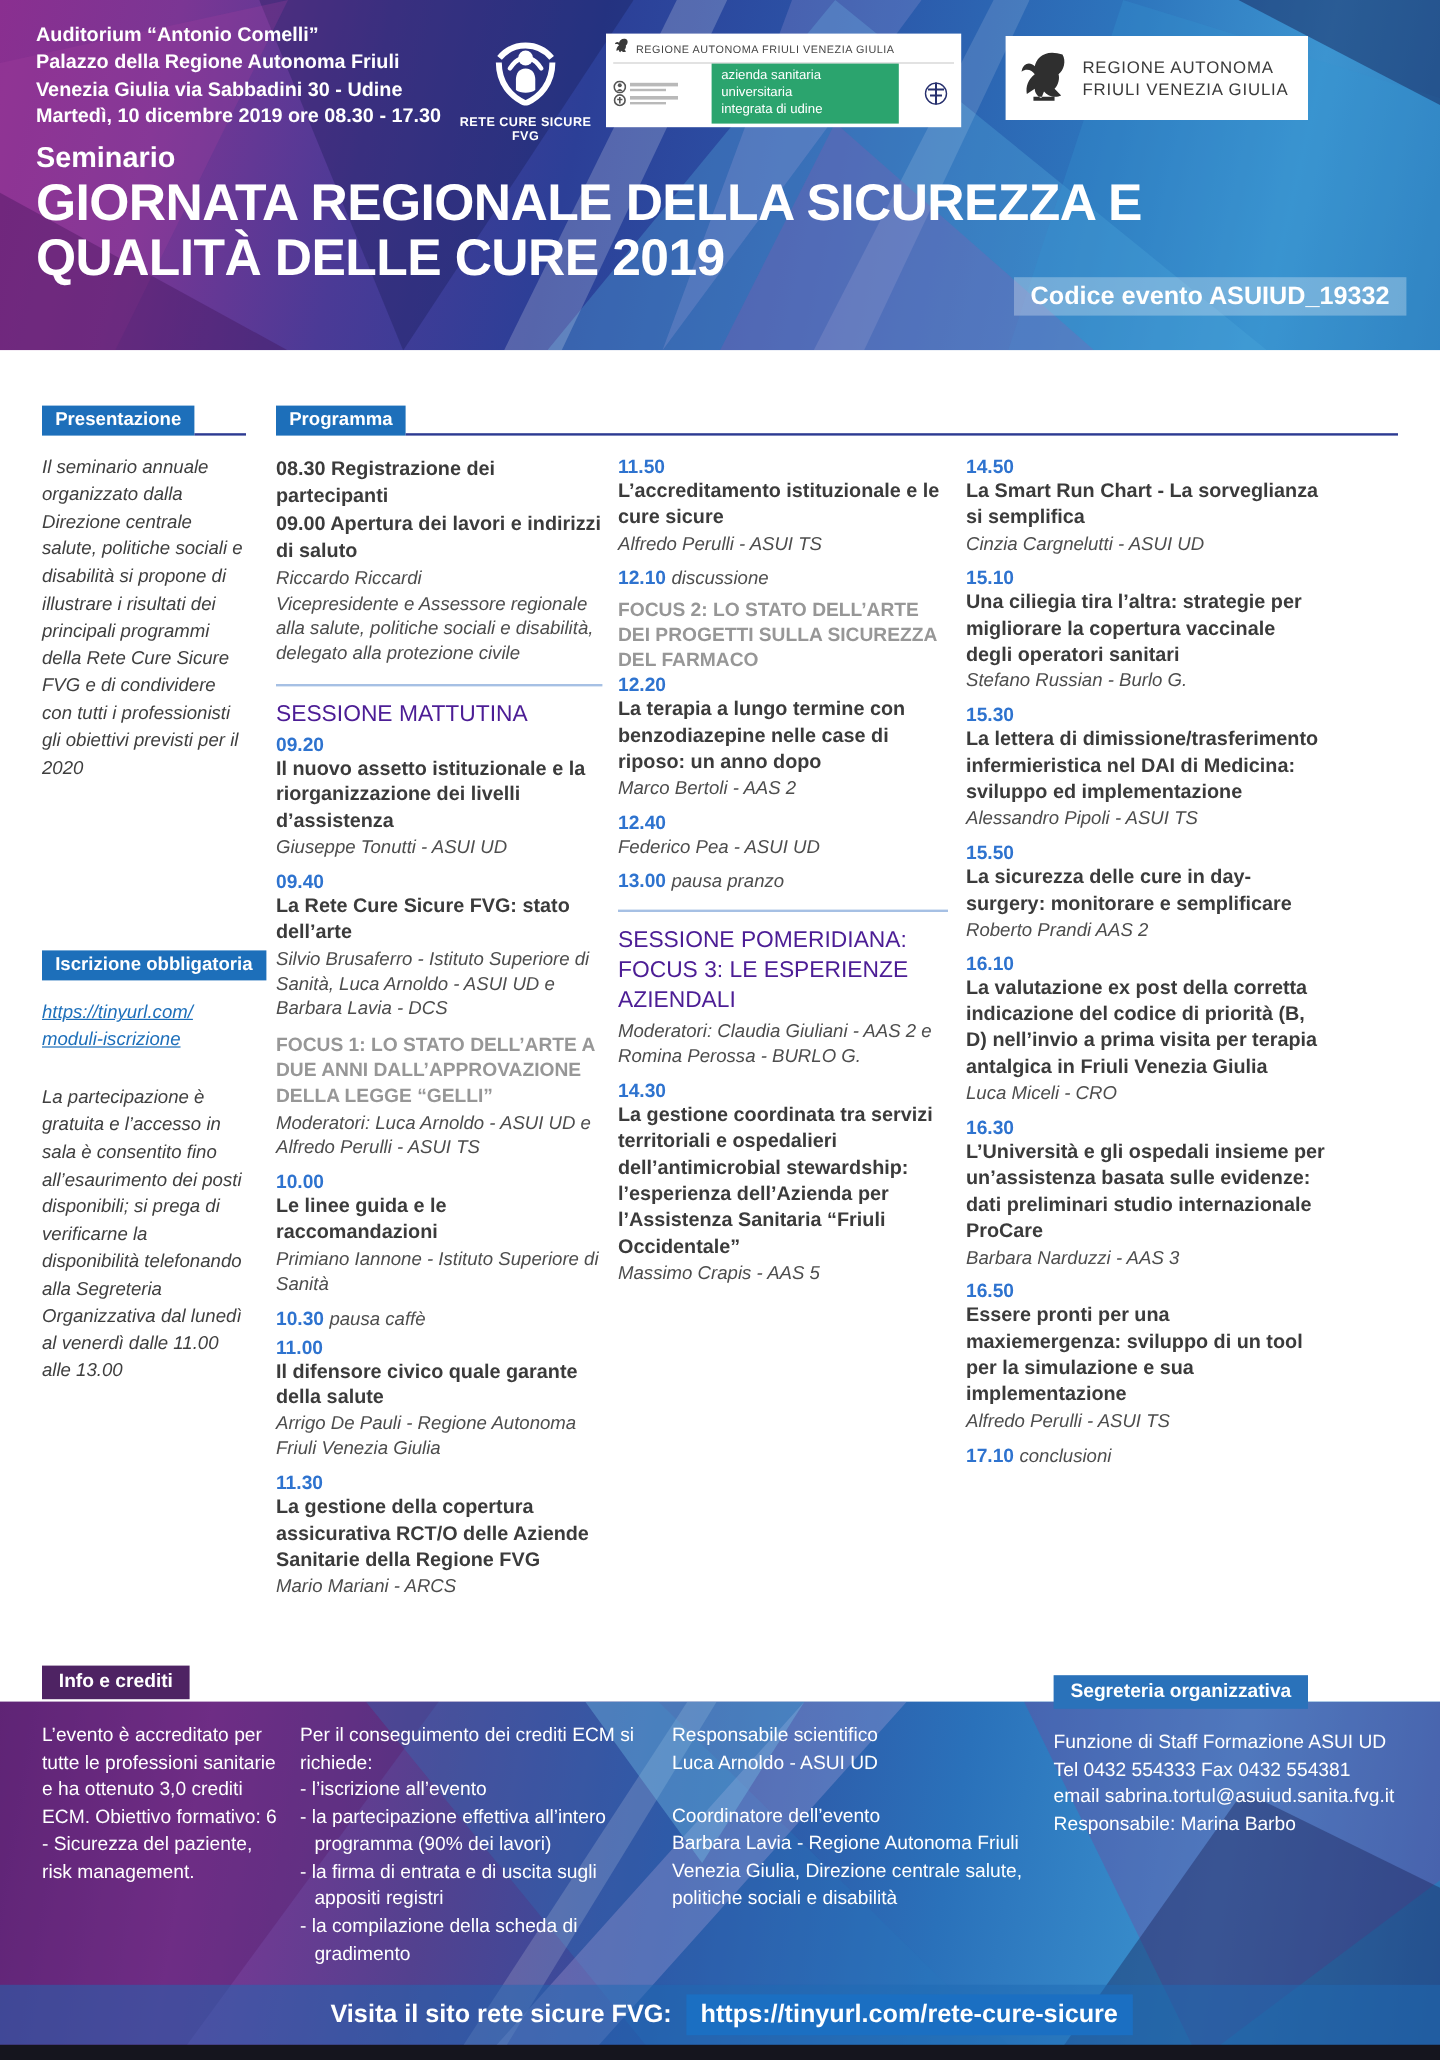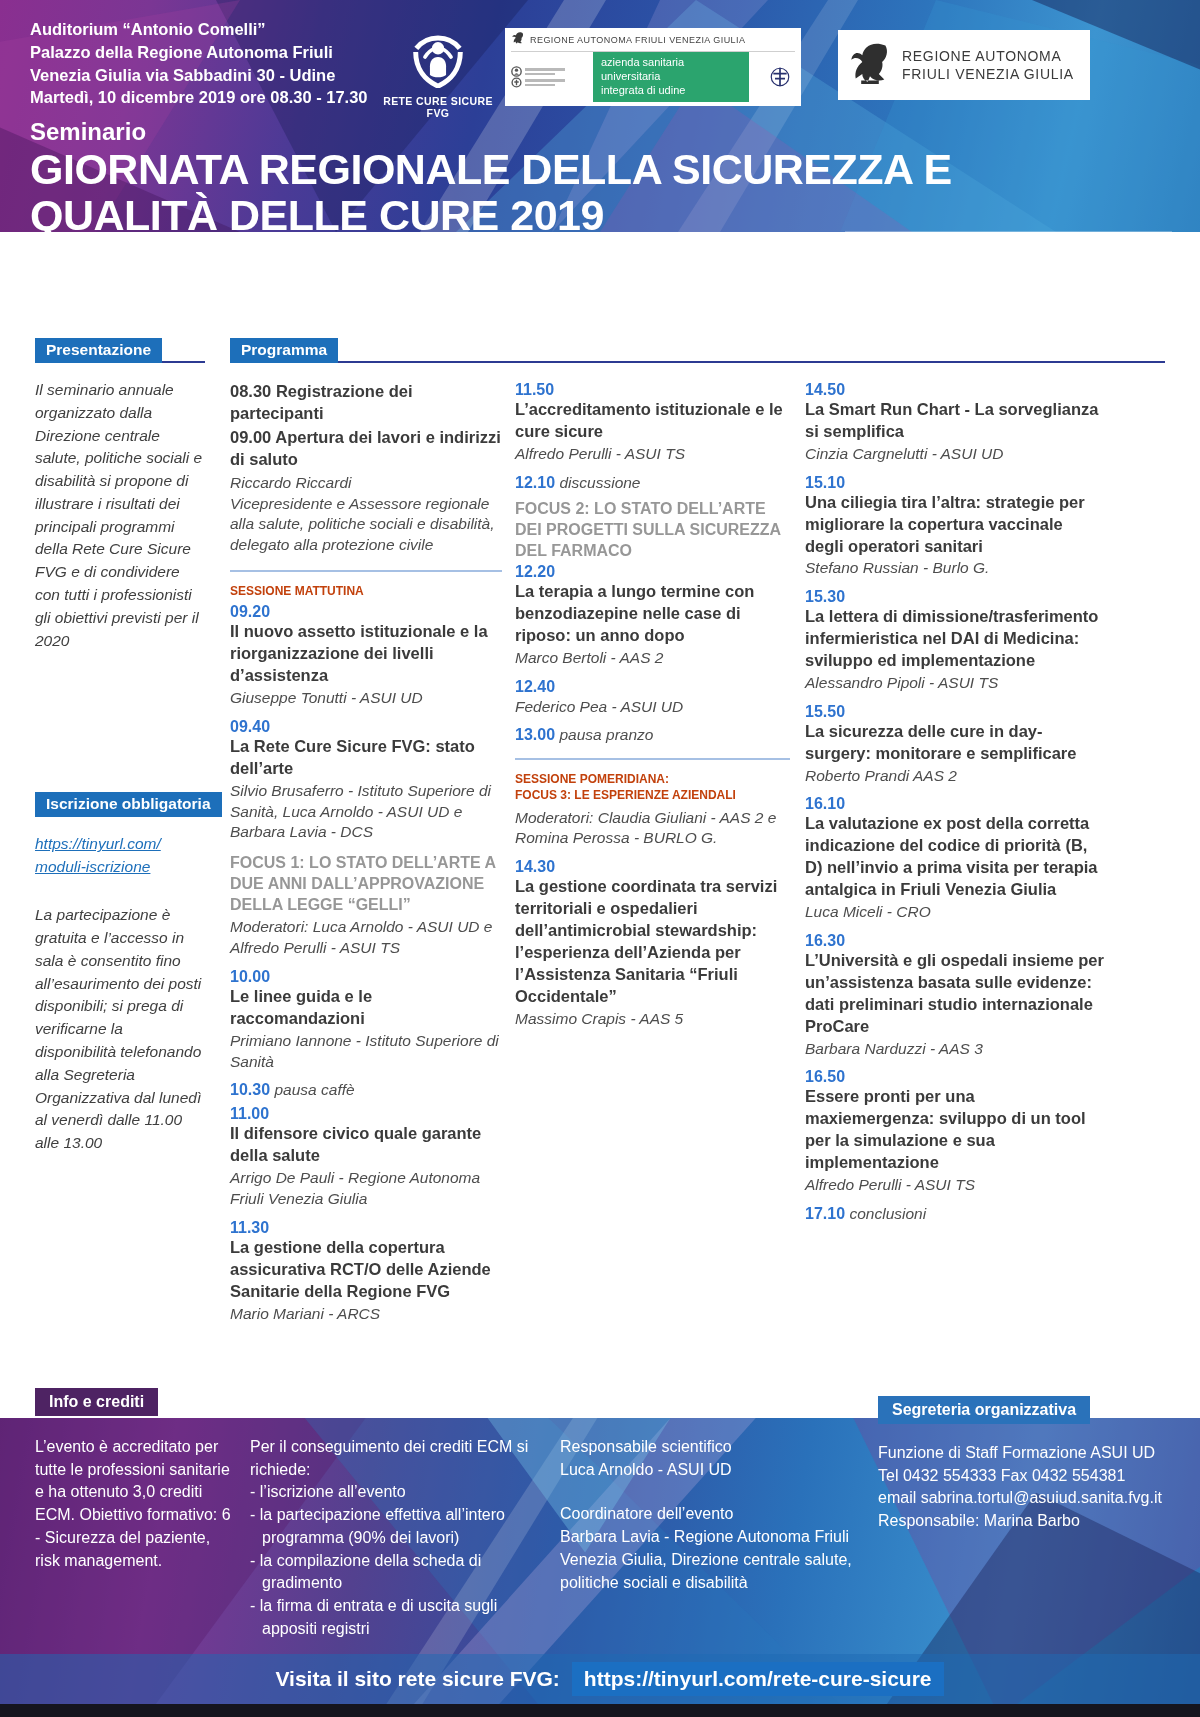--- a/index.html
+++ b/index.html
@@ -1,20 +1,20 @@
 <!DOCTYPE html>
 <html><head>
 <meta charset="utf-8">
 <style>
   html,body{margin:0;padding:0;background:#e8e8e8;}
   .page{position:relative;width:1200px;height:1717px;background:#ffffff;overflow:hidden;
         font-family:"Liberation Sans","DejaVu Sans",sans-serif;color:#3a3a3a;margin:0 auto;}
 
   
-  .hero{position:absolute;left:0;top:0;width:1200px;height:232px;overflow:hidden;}
+  .hero{position:absolute;left:0;top:0;width:1200px;height:292px;overflow:hidden;}
   .hero-bg{position:absolute;inset:0;
     background:linear-gradient(103deg,#8a2f90 0%,#7b3694 12%,#4b3a96 26%,#2c3f97 40%,#2b55a8 56%,#2d74bc 74%,#3c94d0 88%,#2f7dbd 100%);}
   .shard{position:absolute;inset:0;}
   .hero .s1{clip-path:polygon(38% 100%,58% 0,88% 100%);background:rgba(90,178,226,.30);}
   .hero .s2{clip-path:polygon(18% 0,44% 0,28% 100%);background:rgba(22,26,82,.32);}
   .hero .s3{clip-path:polygon(0 18%,20% 0,8% 100%,0 100%);background:rgba(168,62,158,.25);}
   .hero .s4{clip-path:polygon(47% 0,50.5% 0,39% 100%,35% 100%);background:rgba(255,255,255,.20);}
   .hero .s5{clip-path:polygon(69% 0,71.5% 0,60% 100%,56.5% 100%);background:rgba(255,255,255,.13);}
   .hero .s6{clip-path:polygon(78% 0,100% 28%,100% 100%,70% 100%);background:rgba(52,150,208,.30);}
   .hero .s7{clip-path:polygon(86% 0,100% 0,100% 30%);background:rgba(20,24,78,.45);}
@@ -72,21 +72,21 @@
   .pcol-2{left:285px;width:275px;}
   .pcol-3{left:575px;width:300px;}
 
   .p-intro{font-weight:bold;color:#3b3b3b;font-size:16.5px;line-height:1.33;margin-bottom:2px;}
   .p-time{color:#2e73cf;font-weight:bold;font-size:16px;}
   .p-talk{margin-bottom:9px;}
   .p-title{font-weight:bold;color:#3b3b3b;font-size:16.5px;line-height:1.33;overflow-wrap:anywhere;}
   .p-speakers{font-style:italic;color:#4d4d4d;font-size:15.5px;line-height:1.34;margin:1px 0 9px;
               white-space:pre-line;}
   .p-focus{font-weight:bold;color:#979797;font-size:16px;line-height:1.32;margin:2px 0 2px;}
-  .p-session{font-weight:bold;color:#c2410c;font-size:12px;line-height:1.3;margin:0 0 4px;white-space:pre-line;}
+  .p-session{font-weight:normal;color:#4c1d95;font-size:19px;line-height:1.3;margin:0 0 4px;white-space:pre-line;}
   .p-sep{border-top:2px solid #a6c0e4;margin:14px 0 12px;}
   .p-break{margin:0 0 6px;}
   .p-note{font-style:italic;font-weight:normal;color:#4e4e4e;font-size:15.5px;}
 
   
   .footer{position:absolute;left:0;top:1418px;width:1200px;height:299px;padding-left:19px;}
   .footer-bg{position:absolute;inset:0;overflow:hidden;
     background:linear-gradient(100deg,#63297b 0%,#7c3794 14%,#53418f 30%,#304fa0 46%,#2a71ba 64%,#3b93cf 82%,#2d6db2 100%);}
   .footer .f1{clip-path:polygon(0 0,30% 0,12% 100%,0 100%);background:rgba(90,30,110,.40);}
   .footer .f2{clip-path:polygon(25% 0,45% 0,70% 100%,45% 100%);background:rgba(40,120,190,.30);}
@@ -359,22 +359,22 @@
 
     <div class="tab tab-info">Info e crediti</div>
     <div class="tab tab-segreteria">Segreteria organizzativa</div>
 
     <div class="fcol fcol-1">L’evento è accreditato per tutte le professioni sanitarie e ha ottenuto 3,0 crediti ECM. Obiettivo formativo: 6 - Sicurezza del paziente, risk management.</div>
 
     <div class="fcol fcol-2">
       <div>Per il conseguimento dei crediti ECM si richiede:</div>
       <div class="ecm-item">- l’iscrizione all’evento</div>
       <div class="ecm-item">- la partecipazione effettiva all’intero programma (90% dei lavori)</div>
+      <div class="ecm-item">- la firma di entrata e di uscita sugli appositi registri</div>
       <div class="ecm-item">- la compilazione della scheda di gradimento</div>
-      <div class="ecm-item">- la firma di entrata e di uscita sugli appositi registri</div>
     </div>
 
     <div class="fcol fcol-3">
       <div class="role-block">
         <div>Responsabile scientifico</div>
         <div>Luca Arnoldo - ASUI UD</div>
       </div>
       <div class="role-block">
         <div>Coordinatore dell’evento</div>
         <div>Barbara Lavia - Regione Autonoma Friuli Venezia Giulia, Direzione centrale salute, politiche sociali e disabilità</div>

